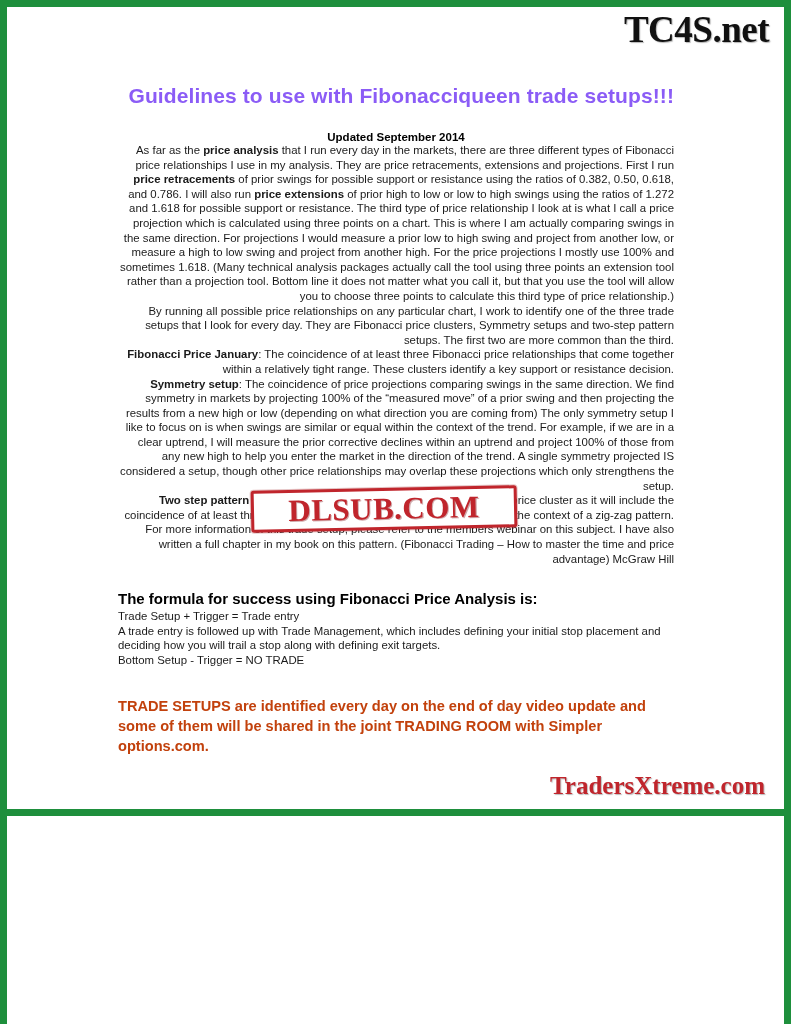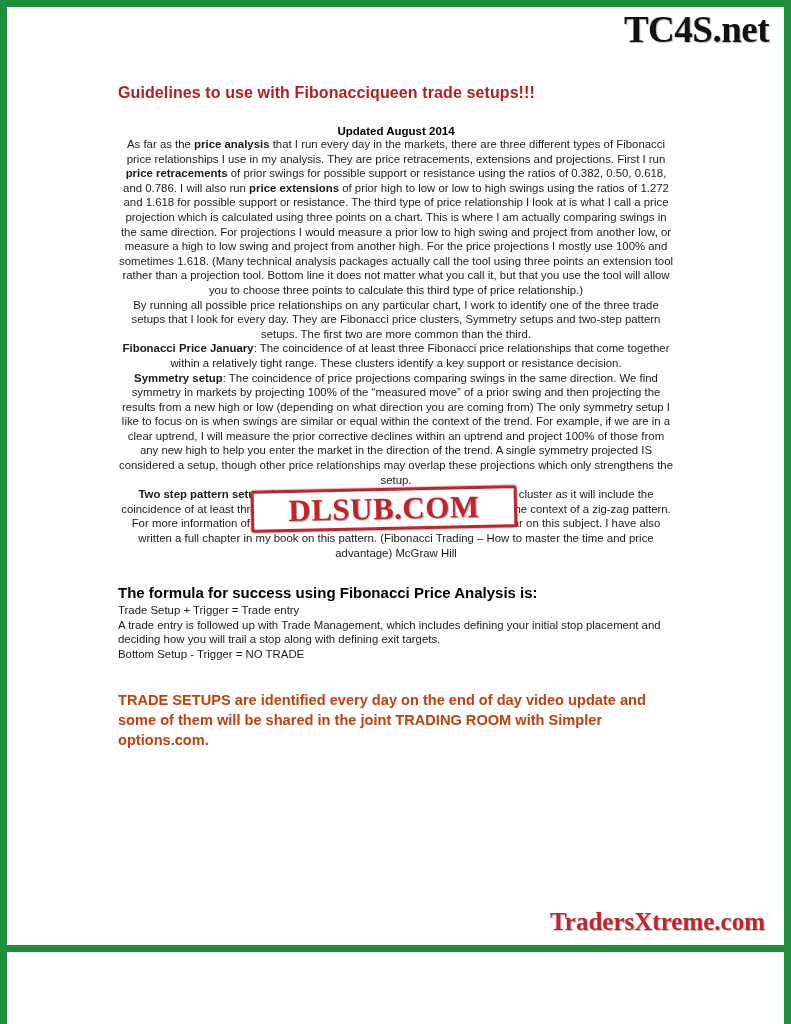--- a/index.html
+++ b/index.html
@@ -10,21 +10,21 @@
   body {
     width: 791px;
     height: 1024px;
     position: relative;
     font-family: "Liberation Sans", sans-serif;
     overflow: hidden;
   }
   .page {
     position: relative;
     width: 791px;
-    height: 952px;
+    height: 816px;
     background: #ffffff;
     box-sizing: border-box;
   }
   
   .page-border-left,
   .page-border-right,
   .page-border-top,
   .page-border-bottom {
     position: absolute;
     background: #1e8f3c;
@@ -47,41 +47,41 @@
   }
 
   .content {
     position: absolute;
     left: 118px;
     top: 84px;
     width: 556px;
   }
 
   h1.doc-title {
-    font-size: 16px;
+    font-size: 21px;
     font-weight: bold;
-    text-align: left;
+    text-align: right;
     margin: 0 0 0 0;
-    color: #b91c1c;
+    color: #8b5cf6;
     letter-spacing: 0.1px;
   }
   .doc-subtitle {
     font-size: 11.5px;
     font-weight: bold;
     text-align: center;
     margin-top: 23px;
     color: #000000;
   }
 
   p.body-par {
     font-size: 11.4px;
     line-height: 14.6px;
     color: #1a1a1a;
     margin: 0;
-    text-align: center;
+    text-align: right;
   }
   .par-gap-lg { margin-top: 22px; }
   .par-gap-md { margin-top: 18px; }
 
   .bold { font-weight: bold; }
 
   h2.formula-head {
     font-size: 15px;
     font-weight: bold;
     color: #000000;
@@ -155,21 +155,21 @@
   <div class="page-border-left"></div>
   <div class="page-border-right"></div>
   <div class="page-border-top"></div>
   <div class="page-border-bottom"></div>
 
   <div class="watermark-top">TC4S.net</div>
 
   <div class="content">
 
     <h1 class="doc-title">Guidelines to use with Fibonacciqueen trade setups!!!</h1>
-    <div class="doc-subtitle">Updated August 2014</div>
+    <div class="doc-subtitle">Updated September 2014</div>
 
     <p class="body-par par-gap-lg"><span>As far as the </span><span class="bold">price analysis</span><span> that I run every day in the markets, there are three different types of Fibonacci price relationships I use in my analysis. They are price retracements, extensions and projections. First I run </span><span class="bold">price retracements</span><span> of prior swings for possible support or resistance using the ratios of 0.382, 0.50, 0.618, and 0.786. I will also run </span><span class="bold">price extensions</span><span> of prior high to low or low to high swings using the ratios of 1.272 and 1.618 for possible support or resistance. The third type of price relationship I look at is what I call a price projection which is calculated using three points on a chart. This is where I am actually comparing swings in the same direction. For projections I would measure a prior low to high swing and project from another low, or measure a high to low swing and project from another high. For the price projections I mostly use 100% and sometimes 1.618. (Many technical analysis packages actually call the tool using three points an extension tool rather than a projection tool. Bottom line it does not matter what you call it, but that you use the tool will allow you to choose three points to calculate this third type of price relationship.)</span></p>
 
     <p class="body-par par-gap-md">By running all possible price relationships on any particular chart, I work to identify one of the three trade setups that I look for every day. They are Fibonacci price clusters, Symmetry setups and two-step pattern setups. The first two are more common than the third.</p>
 
     <p class="body-par par-gap-md"><span class="bold">Fibonacci Price January</span><span>: The coincidence of at least three Fibonacci price relationships that come together within a relatively tight range. These clusters identify a key support or resistance decision.</span></p>
 
     <p class="body-par par-gap-md"><span class="bold">Symmetry setup</span><span>: The coincidence of price projections comparing swings in the same direction. We find symmetry in markets by projecting 100% of the “measured move” of a prior swing and then projecting the results from a new high or low (depending on what direction you are coming from) The only symmetry setup I like to focus on is when swings are similar or equal within the context of the trend. For example, if we are in a clear uptrend, I will measure the prior corrective declines within an uptrend and project 100% of those from any new high to help you enter the market in the direction of the trend. A single symmetry projected IS considered a setup, though other price relationships may overlap these projections which only strengthens the setup.</span></p>
 
     <p class="body-par par-gap-md"><span class="bold">Two step pattern setup:</span><span> A two step pattern setup is also a Fibonacci price cluster as it will include the coincidence of at least three Fibonacci price relationships, but it will be within the context of a zig-zag pattern. For more information of this trade setup, please refer to the members webinar on this subject. I have also written a full chapter in my book on this pattern. (Fibonacci Trading – How to master the time and price advantage) McGraw Hill</span></p>

